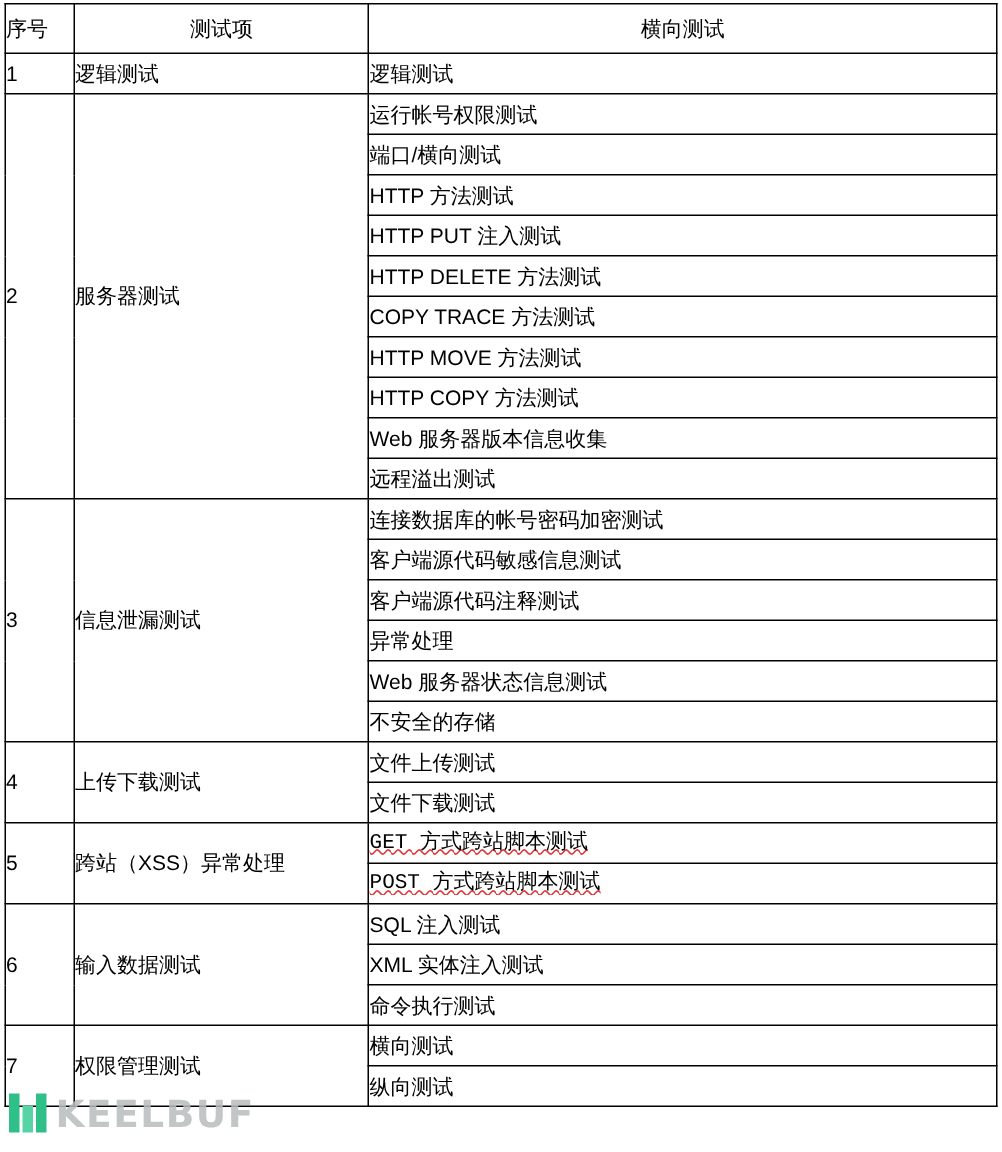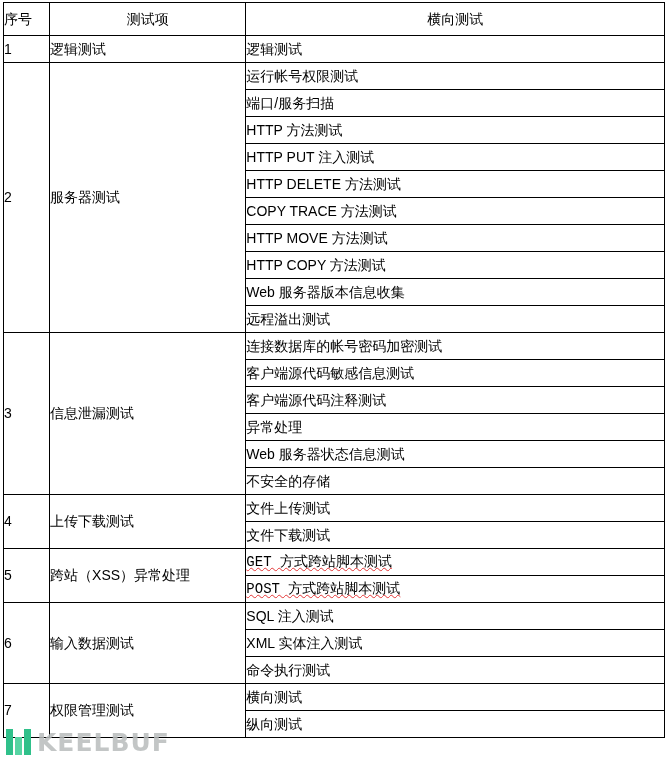--- a/index.html
+++ b/index.html
@@ -134,21 +134,21 @@
         <td class="cell-item" rowspan="1">逻辑测试</td>
         <td class="cell-content">逻辑测试</td>
       </tr>
 
       <tr>
         <td class="cell-no" rowspan="10">2</td>
         <td class="cell-item" rowspan="10">服务器测试</td>
         <td class="cell-content">运行帐号权限测试</td>
       </tr>
       <tr>
-          <td class="cell-content">端口/服务扫描</td>
+          <td class="cell-content">端口/横向测试</td>
         </tr>
       <tr>
           <td class="cell-content">HTTP 方法测试</td>
         </tr>
       <tr>
           <td class="cell-content">HTTP PUT 注入测试</td>
         </tr>
       <tr>
           <td class="cell-content">HTTP DELETE 方法测试</td>
         </tr>

